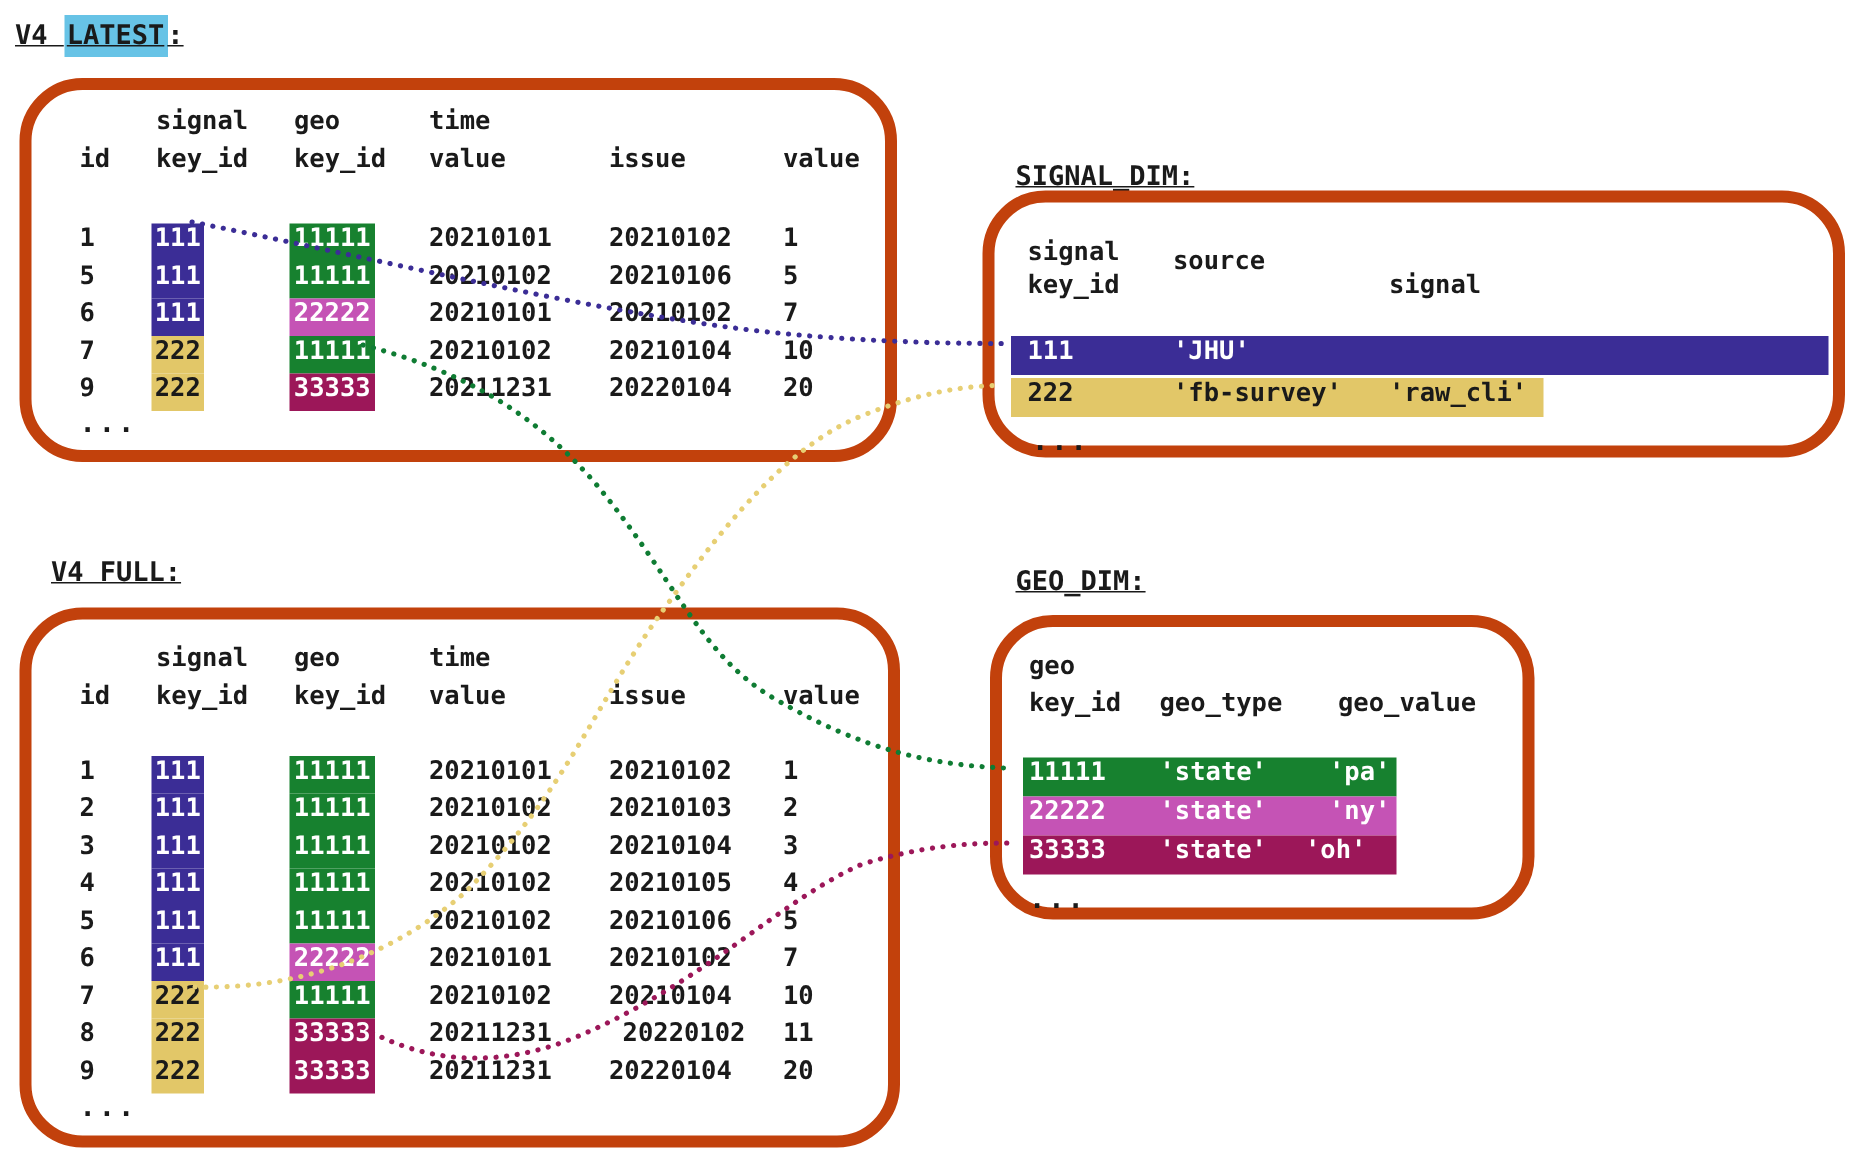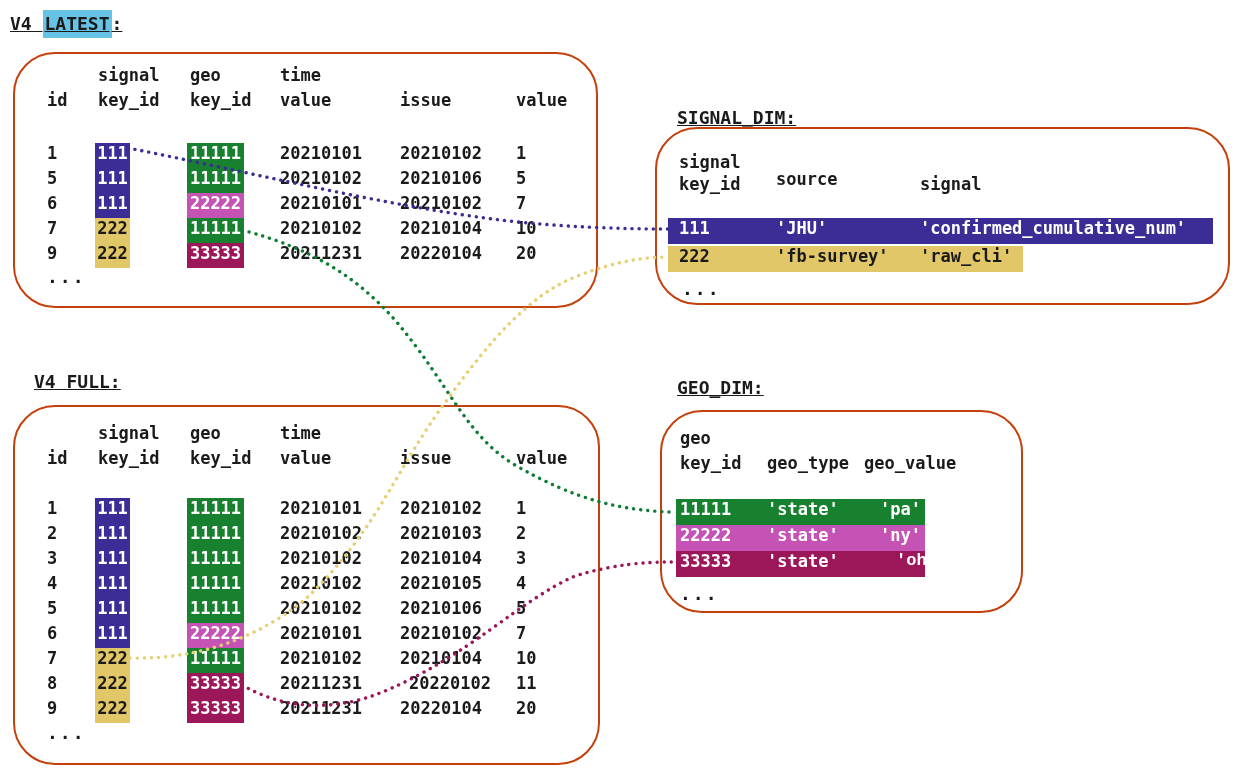--- a/index.html
+++ b/index.html
@@ -1,20 +1,20 @@
 <!DOCTYPE html>
 <html><head>
 <meta charset="utf-8">
 <style>
   html,body{margin:0;padding:0;background:#ffffff;}
   #canvas{position:relative;width:1247px;height:781px;background:#ffffff;overflow:hidden;
           font-family:"DejaVu Sans Mono",monospace;font-weight:bold;color:#1a1a1a;}
   .title{position:absolute;font:bold 18px "DejaVu Sans Mono",monospace;white-space:pre;text-decoration:underline;}
   .hl{background:#67c3e6;padding:3px 2px 4px 2px;}
-  .box{position:absolute;border:2px solid #c2410c;border-radius:42px;background:transparent;box-sizing:border-box;}
+  .box{position:absolute;border:8px solid #c2410c;border-radius:42px;background:transparent;box-sizing:border-box;}
   .lbl{position:absolute;font:bold 17px "DejaVu Sans Mono",monospace;line-height:17px;white-space:pre;}
   .cell{position:absolute;height:25px;line-height:25px;text-align:center;
         font:bold 17px "DejaVu Sans Mono",monospace;white-space:pre;}
   .vrow,.drow{position:absolute;}
   .drow{height:26px;line-height:26px;}
   .drow .dcell{position:absolute;top:0;height:26px;line-height:26px;
         font:bold 17px "DejaVu Sans Mono",monospace;white-space:pre;}
   .ell{position:absolute;font:bold 18px "DejaVu Sans Mono",monospace;letter-spacing:2px;}
   svg{position:absolute;left:0;top:0;pointer-events:none;}
 </style>
@@ -167,59 +167,58 @@
         </div>
       </div>
     <span class="ell" style="left:32px;top:315px;">...</span>
   </div>
 
   <div class="title" style="left:677px;top:107px;">SIGNAL_DIM:</div>
 
   <div class="box" style="left:655px;top:127px;width:575px;height:178px;">
     <span class="lbl" style="left:22px;top:25px;">signal</span>
     <span class="lbl" style="left:22px;top:47px;">key_id</span>
-    <span class="lbl" style="left:119px;top:42px;">source</span>
+    <span class="lbl" style="left:119px;top:31px;">source</span>
     <span class="lbl" style="left:263px;top:47px;">signal</span>
     <div id="signal-dim-rows">
         <div class="drow" style="top: 89px; left: 11px; width: 545px; background: rgb(59, 45, 150); color: rgb(255, 255, 255);">
           <span class="dcell" style="left: 11px;">111</span>
           <span class="dcell" style="left: 108px;">'JHU'</span>
-          <span class="dcell" style="left: 252px;">'confirmed_cumulative_num'</span>
         </div>
         <div class="drow" style="top: 117px; left: 11px; width: 355px; background: rgb(226, 199, 104); color: rgb(26, 26, 26);">
           <span class="dcell" style="left: 11px;">222</span>
           <span class="dcell" style="left: 108px;">'fb-survey'</span>
           <span class="dcell" style="left: 252px;">'raw_cli'</span>
         </div>
       </div>
     <span class="ell" style="left:25px;top:149px;">...</span>
   </div>
 
   <div class="title" style="left:677px;top:377px;">GEO_DIM:</div>
 
   <div class="box" style="left:660px;top:410px;width:363px;height:203px;">
     <span class="lbl" style="left:18px;top:18px;">geo</span>
     <span class="lbl" style="left:18px;top:43px;">key_id</span>
     <span class="lbl" style="left:105px;top:43px;">geo_type</span>
-    <span class="lbl" style="left:202px;top:43px;">geo_value</span>
+    <span class="lbl" style="left:224px;top:43px;">geo_value</span>
     <div id="geo-dim-rows">
         <div class="drow" style="top: 87px; left: 14px; width: 249px; background: rgb(23, 129, 47); color: rgb(255, 255, 255);">
           <span class="dcell" style="left: 4px;">11111</span>
           <span class="dcell" style="left: 91px;">'state'</span>
           <span class="dcell" style="left: 204px;">'pa'</span>
         </div>
         <div class="drow" style="top: 113px; left: 14px; width: 249px; background: rgb(197, 83, 181); color: rgb(255, 255, 255);">
           <span class="dcell" style="left: 4px;">22222</span>
           <span class="dcell" style="left: 91px;">'state'</span>
           <span class="dcell" style="left: 204px; text-align: center;">'ny'</span>
         </div>
         <div class="drow" style="top: 139px; left: 14px; width: 249px; background: rgb(156, 23, 89); color: rgb(255, 255, 255);">
           <span class="dcell" style="left: 4px;">33333</span>
           <span class="dcell" style="left: 91px;">'state'</span>
-          <span class="dcell" style="left: 220px; font-family: Liberation Mono, monospace;">'oh'</span>
+          <span class="dcell" style="left: 188px;">'oh'</span>
         </div>
       </div>
     <span class="ell" style="left:18px;top:171px;">...</span>
   </div>
 
   <svg id="connectors" width="1247" height="781" viewBox="0 0 1247 781">
       <path d="M128,148 C250,172 380,205 500,220 C560,227 620,229 668,229" fill="none" stroke="#3b2d96" stroke-width="3.4" stroke-linecap="round" stroke-dasharray="0.1 7"></path>
       <path d="M130,658 C210,660 270,630 310,595 C380,525 395,470 447,400 C490,340 530,295 575,277 C615,261 645,257 668,257" fill="none" stroke="#e7cf74" stroke-width="3.4" stroke-linecap="round" stroke-dasharray="0.1 7"></path>
       <path d="M242,230 C310,248 355,275 395,320 C450,385 465,435 515,465 C575,500 620,510 670,512" fill="none" stroke="#0f7c33" stroke-width="3.4" stroke-linecap="round" stroke-dasharray="0.1 7"></path>
       <path d="M242,685 C285,710 335,712 385,691 C470,655 520,600 575,576 C615,564 645,562 672,562" fill="none" stroke="#9c1759" stroke-width="3.4" stroke-linecap="round" stroke-dasharray="0.1 7"></path>

